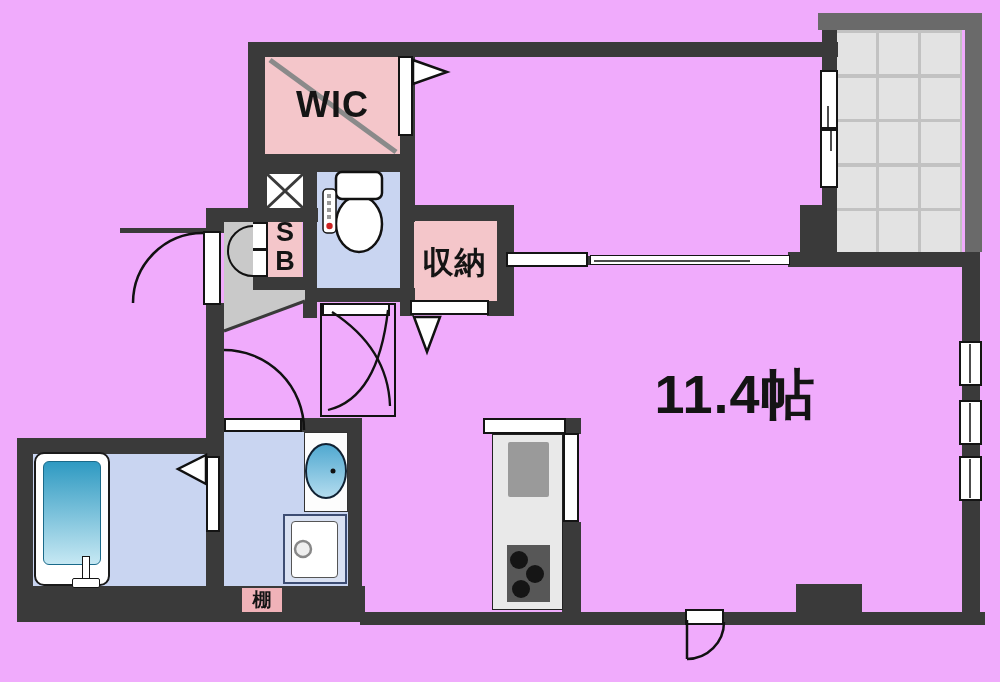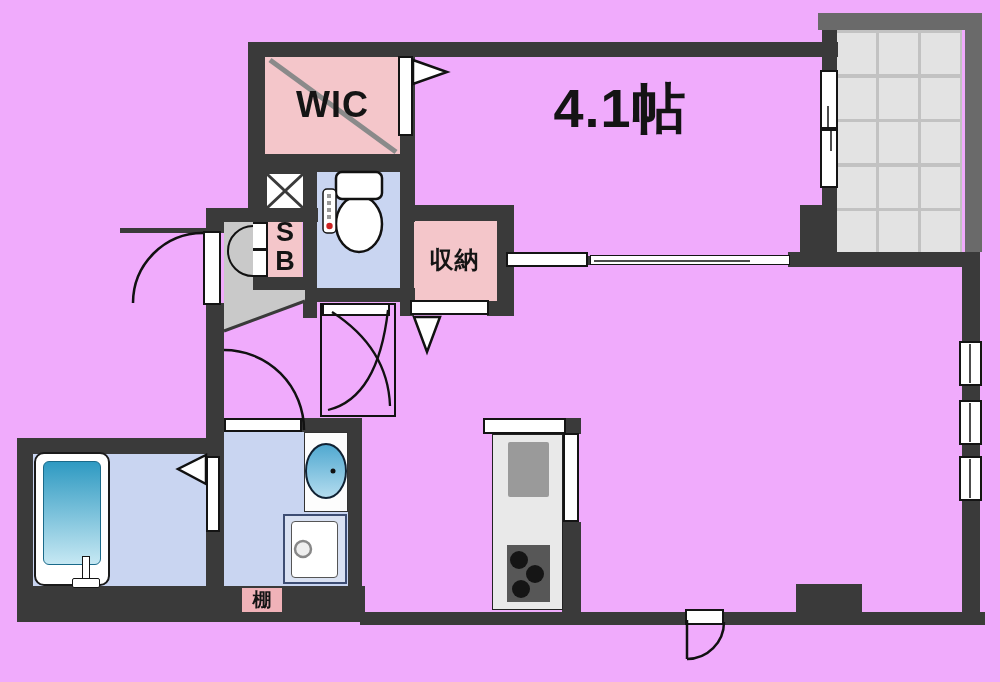--- a/index.html
+++ b/index.html
@@ -168,27 +168,27 @@
       <line x1="970" y1="459" x2="970" y2="498"></line>
       <line x1="828" y1="106" x2="828" y2="127"></line>
       <line x1="831" y1="130" x2="831" y2="151"></line>
       <line x1="594" y1="261" x2="750" y2="261"></line>
     </g>
   </svg>
 
   <div class="lbl" style="left:265px;top:86px;width:135px;font-size:36px;">WIC</div>
 
   <div class="lbl" style="left:420px;top:80px;width:400px;font-size:54px;">
-    <div>4.1帖</div>
   </div>
 
   <div class="lbl" style="left:535px;top:366px;width:400px;font-size:54px;">
+    <div>11.4帖</div>
   </div>
 
-  <div class="lbl" style="left:402px;top:247px;width:105px;font-size:24px;">収納</div>
+  <div class="lbl" style="left:402px;top:247px;width:105px;font-size:31px;">収納</div>
 
   <div class="lbl" style="left:268px;top:218px;width:34px;font-size:27px;line-height:1.08;letter-spacing:0;">
     <div>S</div>
     <div>B</div>
   </div>
 
   <div class="lbl" style="left:242px;top:590px;width:40px;font-size:19px;letter-spacing:0;">棚</div>
 
 </div>
 

